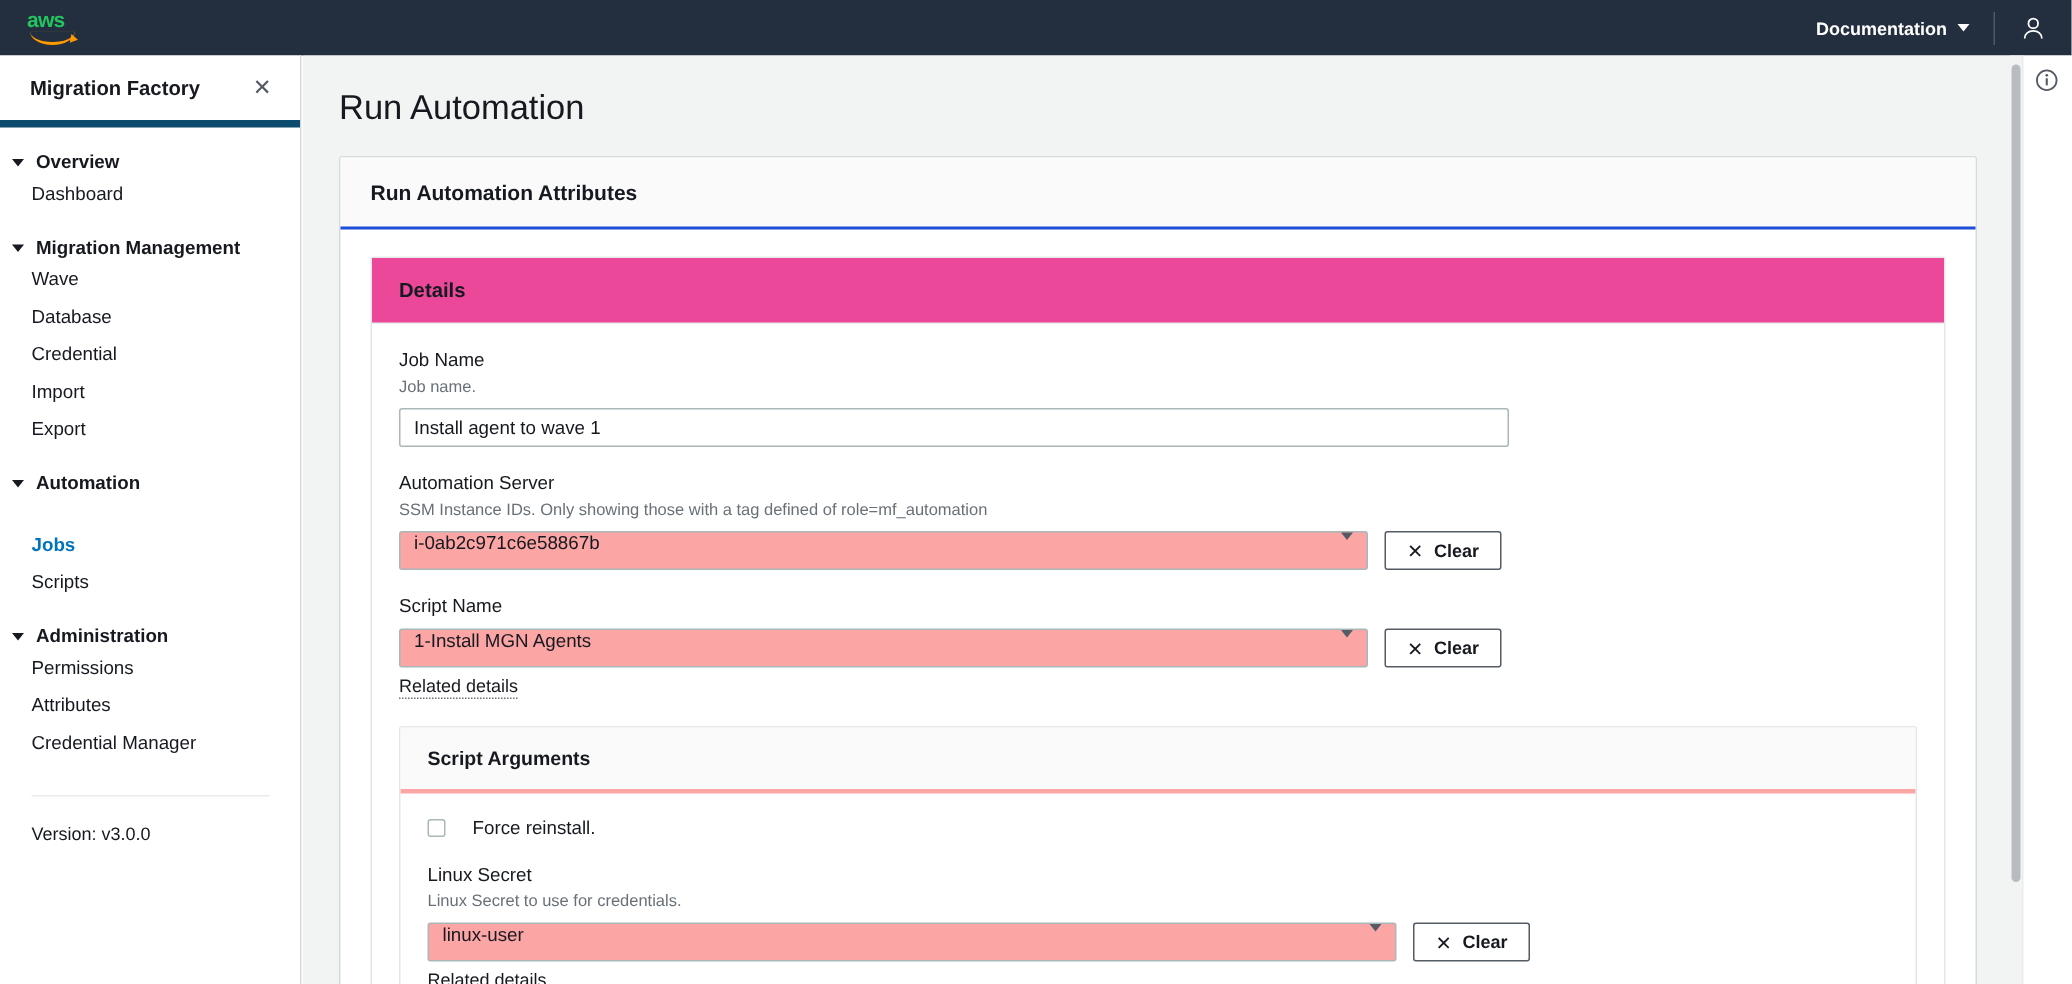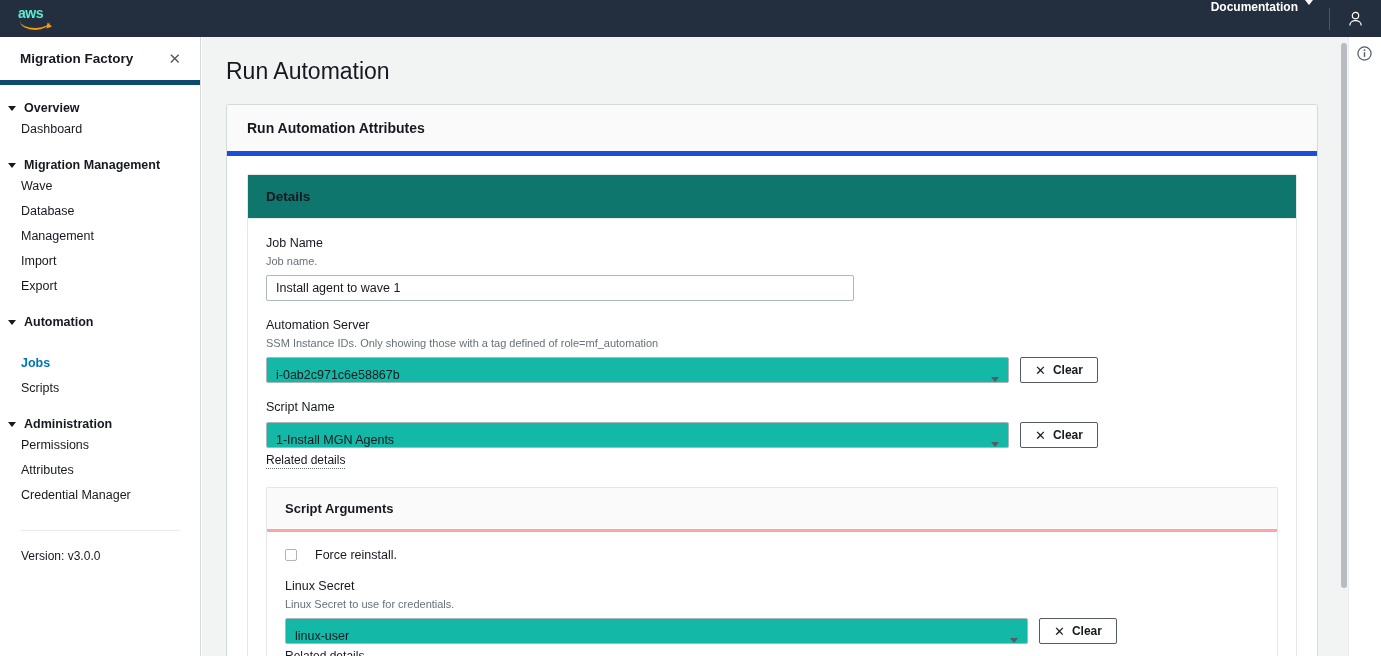--- a/index.html
+++ b/index.html
@@ -16,21 +16,21 @@
     width: 1381px; height: 37px;
     background: #232f3e;
     display: flex; align-items: center;
   }
   #aws-logo {
     margin-left: 18px;
     width: 40px; height: 26px;
     position: relative;
   }
   #aws-logo .wordmark {
-    color: #5eead4; font-size: 14px; font-weight: 700;
+    color: #22c55e; font-size: 14px; font-weight: 700;
     letter-spacing: -0.5px; line-height: 14px;
   }
   #aws-logo .smile {
     position: absolute; left: 2px; top: 15px;
     width: 30px; height: 9px;
     border-bottom: 2.5px solid #ff9900;
     border-radius: 0 0 50% 50% / 0 0 100% 100%;
   }
   #aws-logo .smile::after {
     content: ""; position: absolute;
@@ -39,21 +39,21 @@
     border-top: 3px solid transparent;
     border-bottom: 3px solid transparent;
     transform: rotate(10deg);
   }
   #topbar-right {
     margin-left: auto; display: flex; align-items: center;
     height: 100%;
   }
   #doc-menu {
     color: #ffffff; font-size: 12px; font-weight: 700;
-    display: flex; gap: 7px;
+    display: flex; align-items: center; gap: 7px;
     padding: 0 16px; cursor: pointer; height: 100%;
   }
   #doc-menu .caret {
     width: 0; height: 0;
     border-left: 4.5px solid transparent;
     border-right: 4.5px solid transparent;
     border-top: 5px solid #ffffff;
   }
   #topbar-sep {
     width: 1px; height: 22px; background: #4b586a;
@@ -127,69 +127,69 @@
 
   .panel-outer {
     margin: 18px 0 0 24px;
     width: 1092px;
     background: #ffffff;
     border: 1px solid #d5dbdb;
     border-radius: 2px;
   }
   .panel-outer-header {
     padding: 15px 20px;
-    border-bottom: 5px solid #1d4ed8;
+    border-bottom: 2px solid #1d4ed8;
     background: #fafafa;
     font-size: 14px; font-weight: 700; color: #16191f;
   }
   .panel-outer-body { padding: 18px 20px 20px 20px; }
 
   .card {
     background: #ffffff;
     border: 1px solid #e4e7e7;
     border-radius: 2px;
   }
   .card-header {
     padding: 14px 18px;
-    background: #0f766e;
+    background: #ec4899;
     border-bottom: 1px solid #e9ebed;
     font-size: 13.5px; font-weight: 700; color: #16191f;
   }
   .card-body { padding: 16px 18px 18px 18px; }
 
   .field { margin-bottom: 16px; }
   .field:last-child { margin-bottom: 0; }
   .field-label {
     font-size: 12.5px; color: #16191f; line-height: 17px;
   }
   .field-hint {
     font-size: 11px; color: #687078; line-height: 16px;
     margin-top: 1px;
   }
   .text-input {
     margin-top: 6px;
-    width: 588px; height: 26px;
+    width: 740px; height: 26px;
     border: 1px solid #aab7b8;
     border-radius: 2px;
     background: #ffffff;
     font-size: 12.5px; color: #16191f;
     padding: 0 9px;
     font-family: "Liberation Sans", sans-serif;
     display: flex; align-items: center;
   }
   .select-row {
     margin-top: 6px;
     display: flex; align-items: center; gap: 11px;
   }
   .select-box {
-    width: 743px; height: 26px;
+    width: 646px; height: 26px;
     border: 1px solid #aab7b8;
     border-radius: 2px;
-    background: #14b8a6;
-    display: flex; align-items: flex-end;
+    background: #fca5a5;
+    display: flex; align-items: flex-start;
     padding: 0 9px;
     font-size: 12.5px; color: #16191f;
     cursor: pointer;
   }
   .select-box .value { flex: 1; }
   .select-caret {
     width: 0; height: 0;
     border-left: 4.5px solid transparent;
     border-right: 4.5px solid transparent;
     border-top: 5.5px solid #545b64;
@@ -304,21 +304,21 @@
     <div class="nav-item">Dashboard</div>
   </div>
 
   <div class="nav-group">
     <div class="nav-group-header">
       <span class="nav-caret"></span>
       <span>Migration Management</span>
     </div>
     <div class="nav-item">Wave</div>
     <div class="nav-item">Database</div>
-    <div class="nav-item">Management</div>
+    <div class="nav-item">Credential</div>
     <div class="nav-item">Import</div>
     <div class="nav-item">Export</div>
   </div>
 
   <div class="nav-group">
     <div class="nav-group-header">
       <span class="nav-caret"></span>
       <span>Automation</span>
     </div>
     <div class="nav-item active">Jobs</div>

